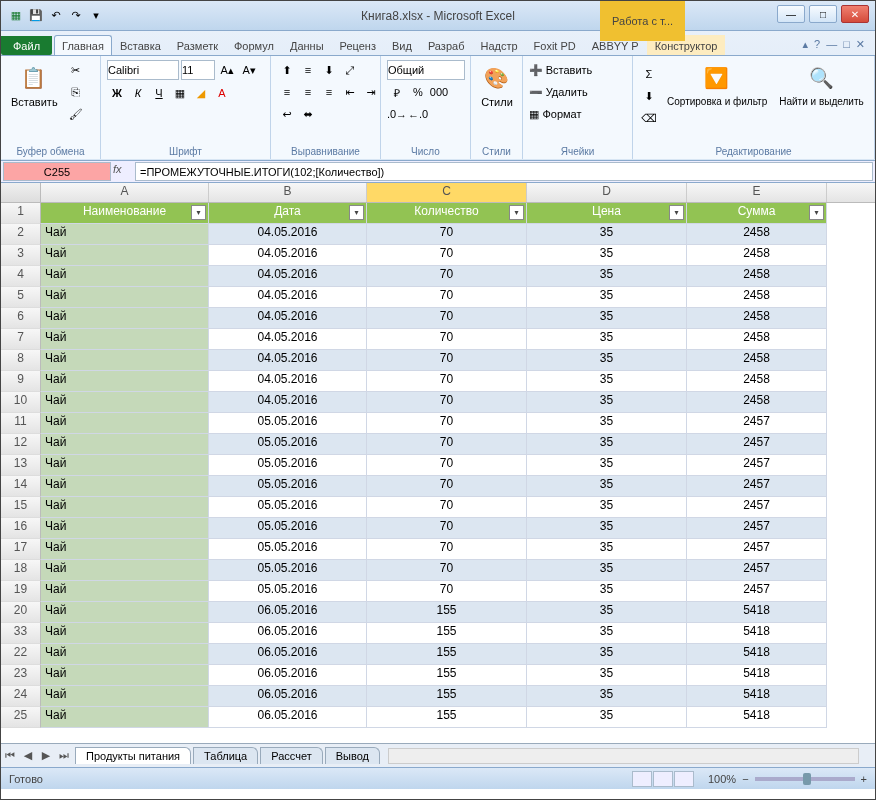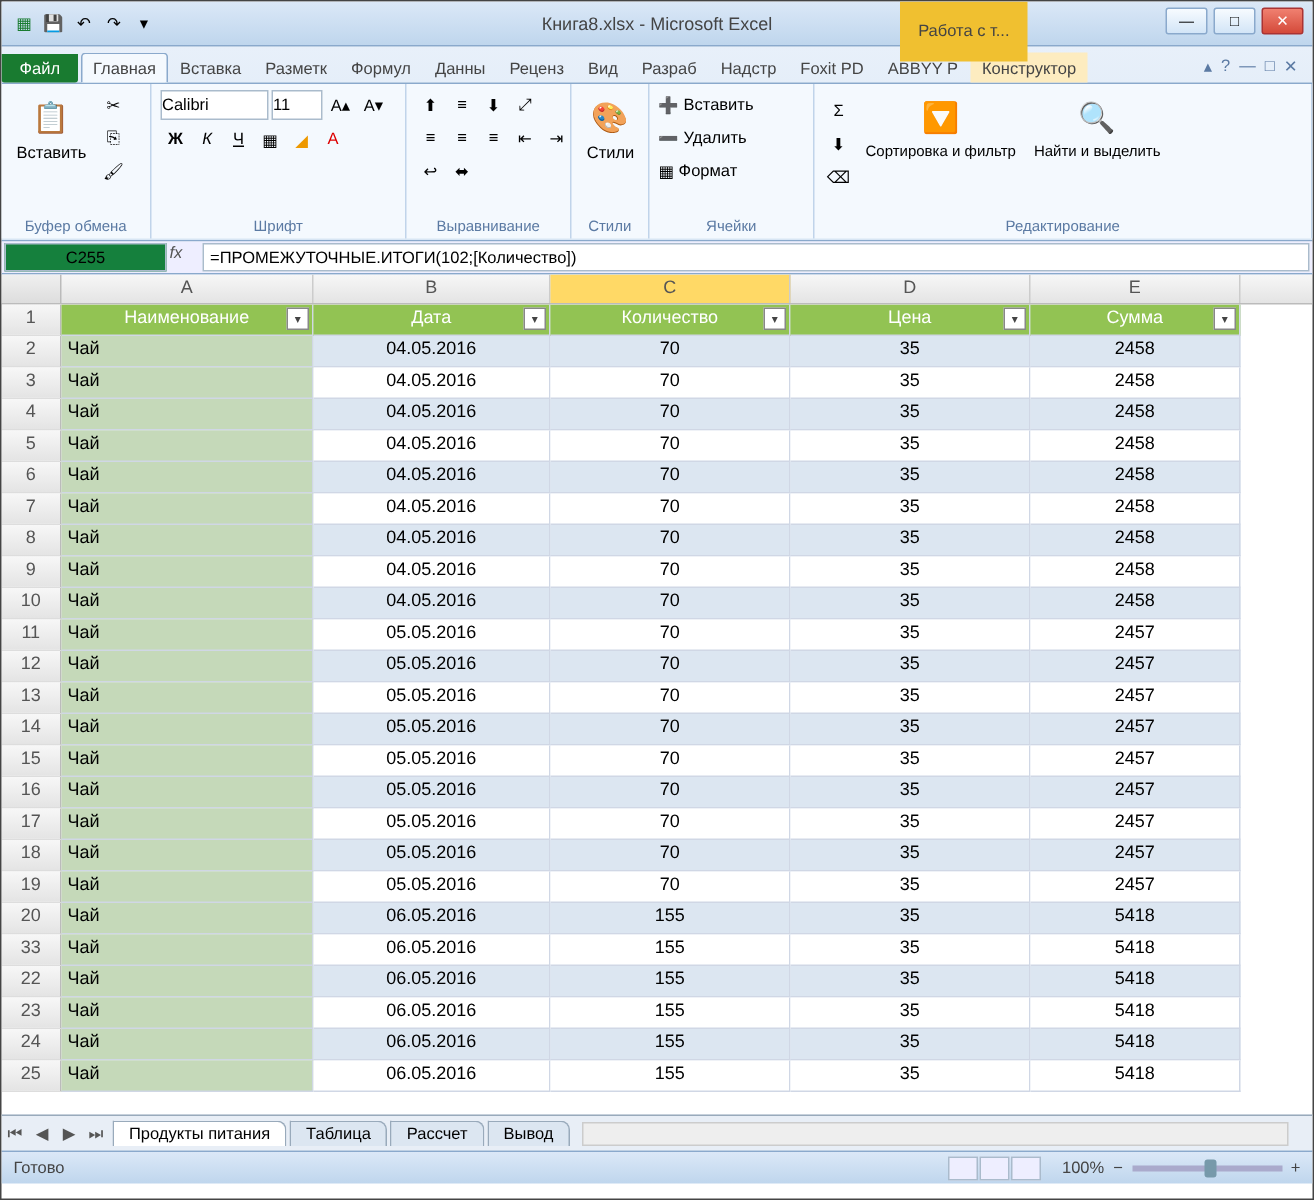--- a/index.html
+++ b/index.html
@@ -27,21 +27,21 @@
 .bigbtn .ic{width:32px;height:32px;display:flex;align-items:center;justify-content:center;font-size:20px;}
 .smallstack{display:flex;flex-direction:column;gap:2px;font-size:11px;}
 .smallstack .row{display:flex;align-items:center;gap:3px;height:20px;}
 .fontbox{display:flex;gap:2px;}
 .fontbox select,.fontbox input{font-size:11px;height:20px;border:1px solid #abc;}
 .fontsel{width:72px;}
 .sizesel{width:34px;}
 .btnrow{display:flex;gap:1px;}
 .sbtn{width:20px;height:20px;border:1px solid transparent;display:flex;align-items:center;justify-content:center;font-size:11px;background:transparent;}
 .formulabar{height:22px;display:flex;border-bottom:1px solid #8aa9cc;background:#eef;}
-.namebox{width:108px;background:#15803d;border:1px solid #abc;margin:1px 2px;font-size:11px;padding:1px 4px;text-align:center;}
+.namebox{width:108px;background:#fca5a5;border:1px solid #abc;margin:1px 2px;font-size:11px;padding:1px 4px;text-align:center;}
 .fxlabel{width:22px;text-align:left;font-size:11px;font-style:italic;color:#555;padding-top:2px;}
 .formula-input{flex:1;background:#fff;border:1px solid #abc;margin:1px 2px 1px 0;font-size:11px;padding:1px 4px;}
 .grid-area{height:560px;overflow:hidden;position:relative;display:flex;flex-direction:column;}
 .colheads{display:flex;height:20px;background:linear-gradient(#f7f7f7,#e4e4e4);border-bottom:1px solid #bbb;}
 .rownumhead{width:40px;border-right:1px solid #bbb;background:linear-gradient(#f0f0f0,#ddd);}
 .colhead{border-right:1px solid #ccc;text-align:center;font-size:12px;color:#555;padding-top:1px;}
 .colA{width:168px;}.colB{width:158px;}.colC{width:160px;}.colD{width:160px;}.colE{width:140px;}
 .colhead.selC{background:#ffd966;}
 .gridbody{flex:1;overflow:hidden;}
 .gridrow{display:flex;height:21px;}
@@ -170,20 +170,35 @@
           <span class="sbtn">⇤</span>
           <span class="sbtn">⇥</span>
         </div>
         <div class="btnrow">
           <span class="sbtn">↩</span>
           <span class="sbtn">⬌</span>
         </div>
       </div>
       <div class="group-label">Выравнивание</div>
     </div>
+    <div class="group" style="width:90px">
+      <div class="group-content" style="flex-direction:column;gap:2px">
+        <input style="width: 78px; height: 20px; font-size: 11px; border: 1px solid rgb(170, 187, 204);" value="Общий">
+        <div class="btnrow">
+          <span class="sbtn">₽</span>
+          <span class="sbtn">%</span>
+          <span class="sbtn">000</span>
+        </div>
+        <div class="btnrow">
+          <span class="sbtn">.0→</span>
+          <span class="sbtn">←.0</span>
+        </div>
+      </div>
+      <div class="group-label">Число</div>
+    </div>
     <div class="group" style="width:52px">
       <div class="group-content">
         <div class="bigbtn">
           <div class="ic">🎨</div>
           <span>Стили</span>
         </div>
       </div>
       <div class="group-label">Стили</div>
     </div>
     <div class="group" style="width:110px">

